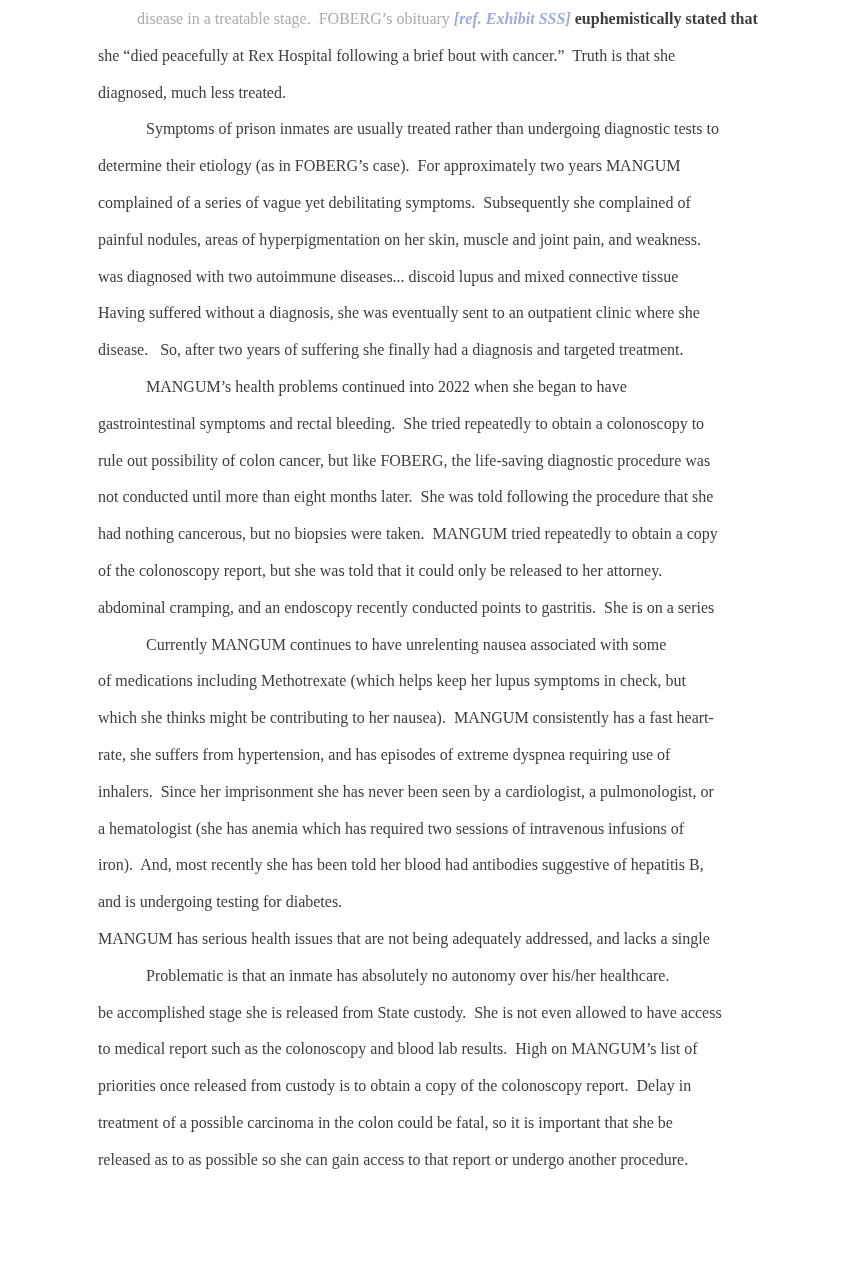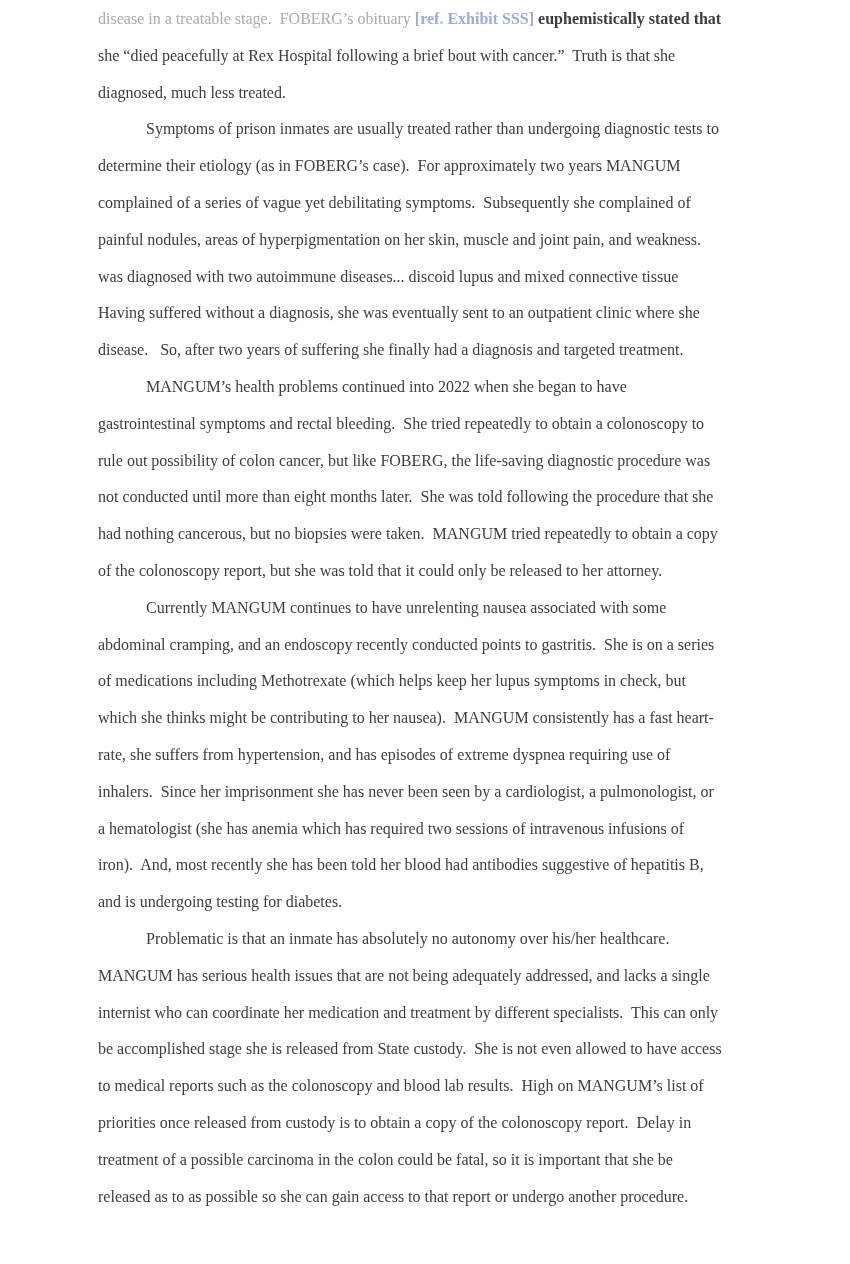--- a/index.html
+++ b/index.html
@@ -24,24 +24,26 @@
     height: 36.8px;
     line-height: 36.8px;
     white-space: pre;
     overflow: visible;
   }
   .line.indent {
     text-indent: 48px;
   }
   .seg-faded {
     color: var(--faded-color, #ababab);
+    margin-left: 39px;
   }
   .seg-exhibit-ref {
     color: var(--exhibit-color, #9fabdb);
     font-weight: bold;
+    font-style: italic;
     text-align: center;
   }
   .seg-normal {
     color: var(--text-color, #3d3d3d);
     font-weight: bold;
   }
 </style>
 </head>
 <body>
 
@@ -56,31 +58,30 @@
       <div class="line">painful nodules, areas of hyperpigmentation on her skin, muscle and joint pain, and weakness.</div>
       <div class="line">was diagnosed with two autoimmune diseases... discoid lupus and mixed connective tissue</div>
       <div class="line">Having suffered without a diagnosis, she was eventually sent to an outpatient clinic where she</div>
       <div class="line">disease.   So, after two years of suffering she finally had a diagnosis and targeted treatment.</div>
       <div class="line indent">MANGUM’s health problems continued into 2022 when she began to have</div>
       <div class="line">gastrointestinal symptoms and rectal bleeding.  She tried repeatedly to obtain a colonoscopy to</div>
       <div class="line">rule out possibility of colon cancer, but like FOBERG, the life-saving diagnostic procedure was</div>
       <div class="line">not conducted until more than eight months later.  She was told following the procedure that she</div>
       <div class="line">had nothing cancerous, but no biopsies were taken.  MANGUM tried repeatedly to obtain a copy</div>
       <div class="line">of the colonoscopy report, but she was told that it could only be released to her attorney.</div>
+      <div class="line">abdominal cramping, and an endoscopy recently conducted points to gastritis.  She is on a series</div>
       <div class="line indent">Currently MANGUM continues to have unrelenting nausea associated with some</div>
-      <div class="line">abdominal cramping, and an endoscopy recently conducted points to gastritis.  She is on a series</div>
       <div class="line">of medications including Methotrexate (which helps keep her lupus symptoms in check, but</div>
       <div class="line">which she thinks might be contributing to her nausea).  MANGUM consistently has a fast heart-</div>
       <div class="line">rate, she suffers from hypertension, and has episodes of extreme dyspnea requiring use of</div>
       <div class="line">inhalers.  Since her imprisonment she has never been seen by a cardiologist, a pulmonologist, or</div>
       <div class="line">a hematologist (she has anemia which has required two sessions of intravenous infusions of</div>
       <div class="line">iron).  And, most recently she has been told her blood had antibodies suggestive of hepatitis B,</div>
       <div class="line">and is undergoing testing for diabetes.</div>
+      <div class="line">MANGUM has serious health issues that are not being adequately addressed, and lacks a single</div>
       <div class="line indent">Problematic is that an inmate has absolutely no autonomy over his/her healthcare.</div>
-      <div class="line">MANGUM has serious health issues that are not being adequately addressed, and lacks a single</div>
-      <div class="line">internist who can coordinate her medication and treatment by different specialists.  This can only</div>
       <div class="line">be accomplished stage she is released from State custody.  She is not even allowed to have access</div>
-      <div class="line">to medical reports such as the colonoscopy and blood lab results.  High on MANGUM’s list of</div>
+      <div class="line">to medical report such as the colonoscopy and blood lab results.  High on MANGUM’s list of</div>
       <div class="line">priorities once released from custody is to obtain a copy of the colonoscopy report.  Delay in</div>
       <div class="line">treatment of a possible carcinoma in the colon could be fatal, so it is important that she be</div>
       <div class="line">released as to as possible so she can gain access to that report or undergo another procedure.</div>
     </div>
 </div>
 
 </body></html>

